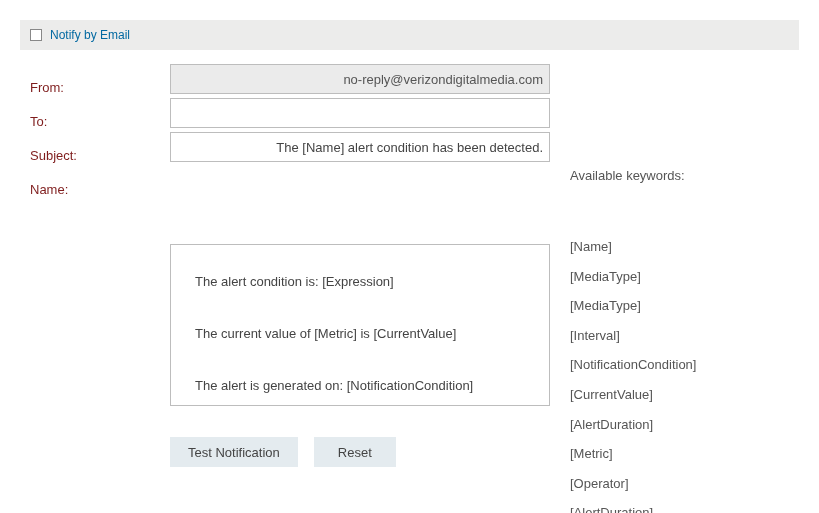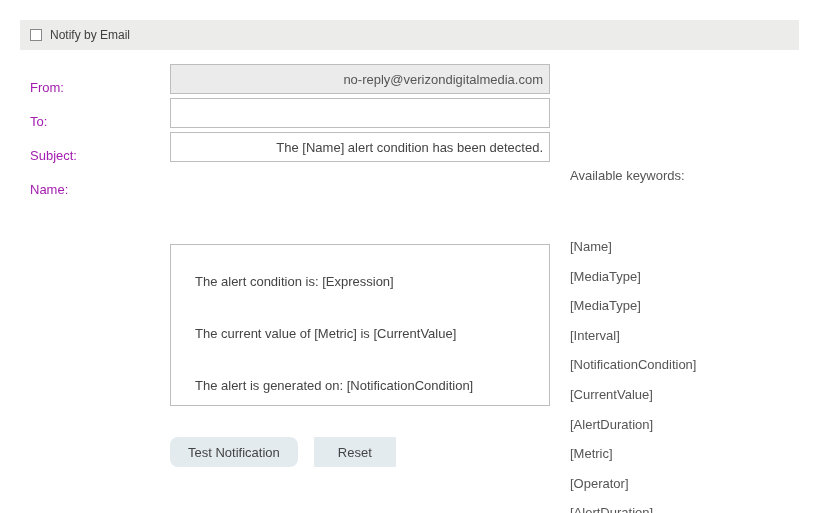--- a/index.html
+++ b/index.html
@@ -23,37 +23,37 @@
     .checkbox-box {
       width: 12px;
       height: 12px;
       border: 1px solid #888;
       background: #fff;
       display: inline-block;
       cursor: pointer;
     }
     .header-bar-label {
       font-size: 12px;
-      color: #404040;
+      color: #0369a1;
     }
     .form-area {
       display: flex;
       align-items: flex-start;
       padding-left: 10px;
     }
     .labels-col {
       width: 140px;
       padding-top: 6px;
     }
     .labels-col > div {
       height: 34px;
       display: flex;
       align-items: center;
       font-size: 13px;
-      color: #a21caf;
+      color: #7f1d1d;
     }
     .fields-col {
       width: 380px;
     }
     .text-input {
       width: 380px;
       height: 30px;
       border: 1px solid #bdbdbd;
       padding: 4px 6px;
       font-family: inherit;
@@ -107,21 +107,21 @@
       background: #e4ebef;
       border: none;
       padding: 0 18px;
       height: 30px;
       font-family: inherit;
       font-size: 13px;
       color: #444;
       cursor: pointer;
       min-width: 82px;
     }
-    .action-btn.wide { min-width: 120px; border-radius: 8px; }
+    .action-btn.wide { min-width: 120px; }
   </style>
 </head>
 <body>
 
 <div class="header-bar">
   <span class="checkbox-box"></span>
   <span class="header-bar-label">Notify by Email</span>
 </div>
 
 <div class="form-area">

